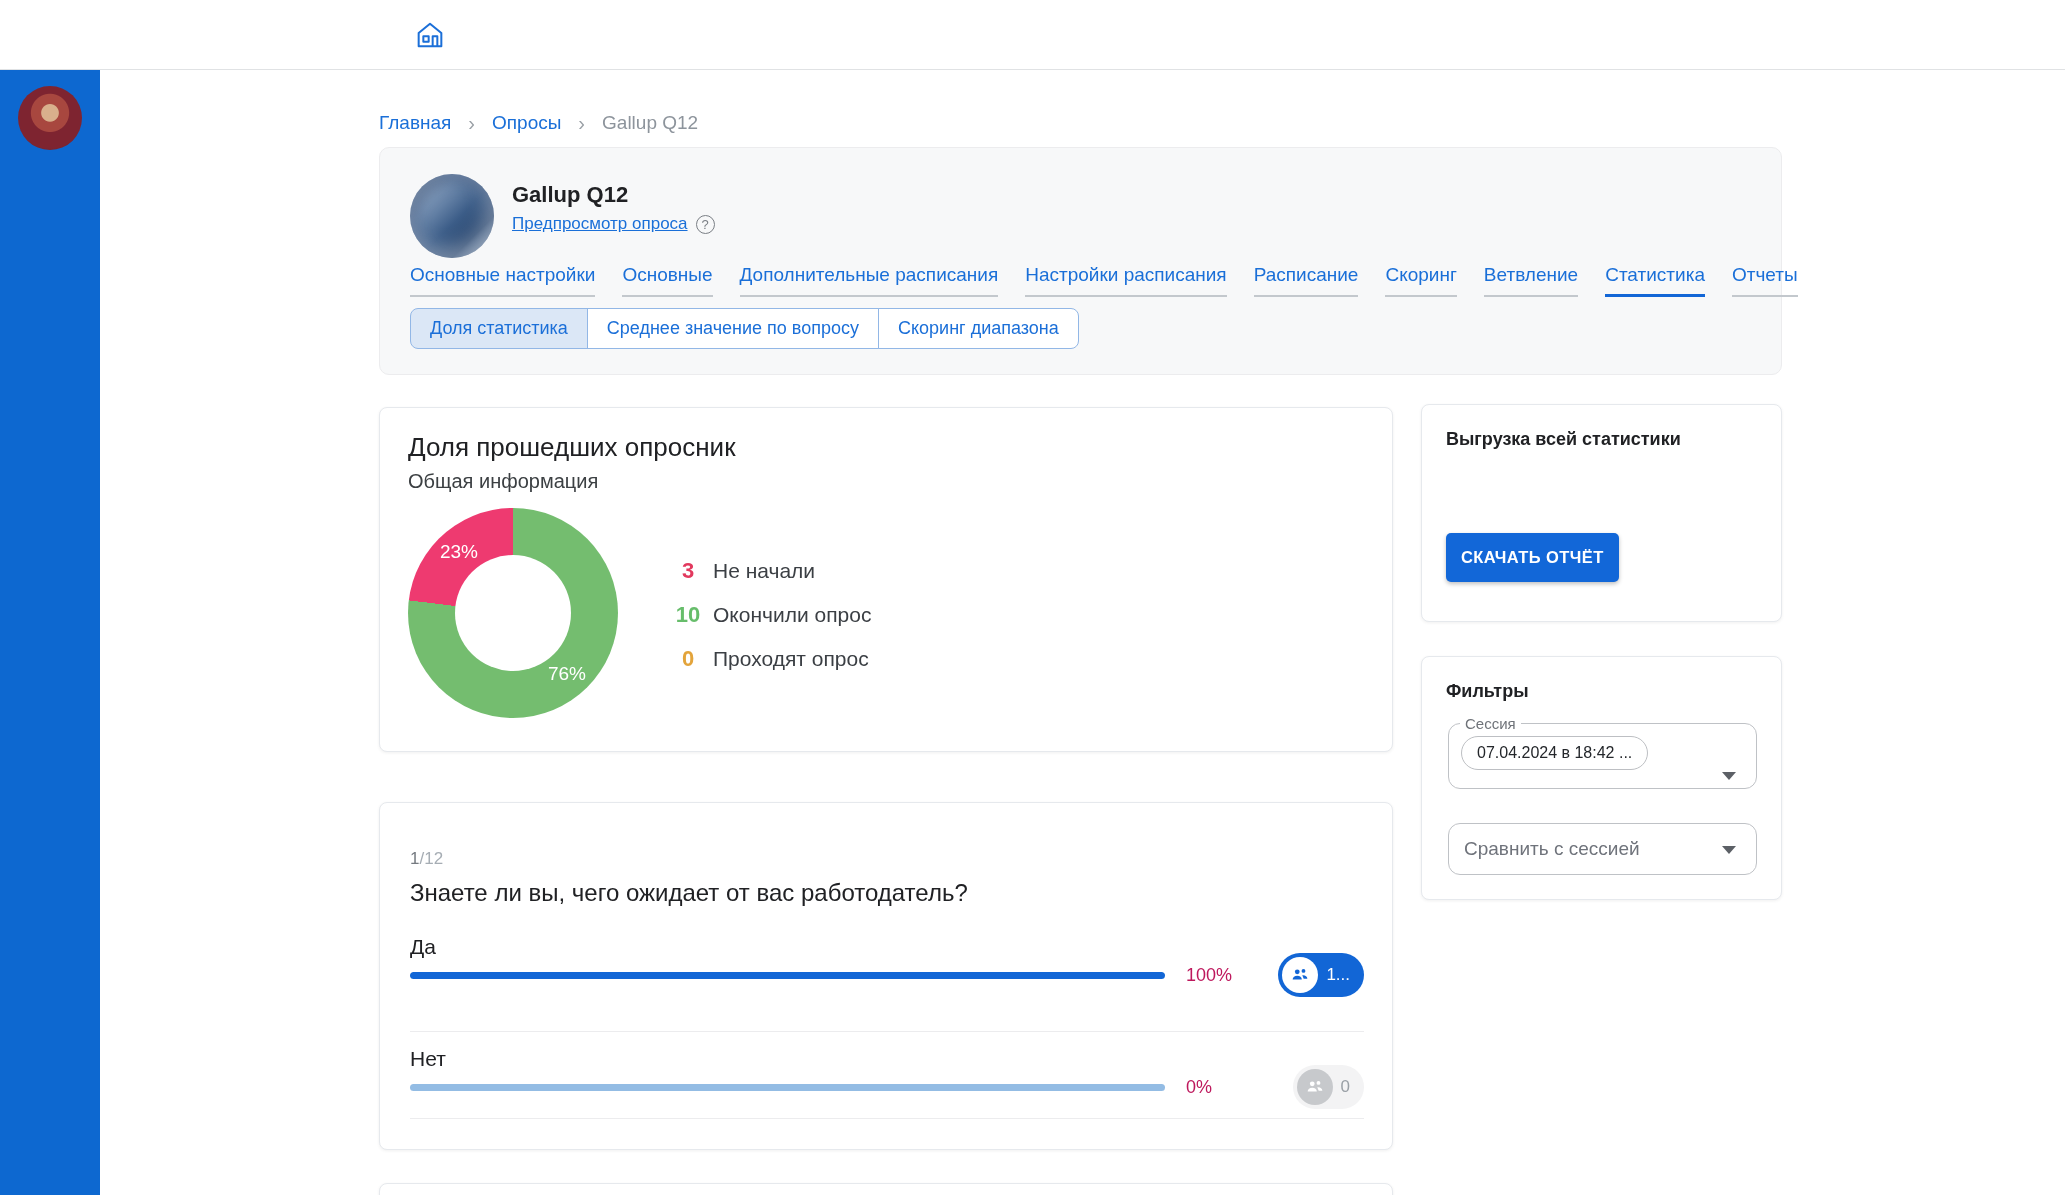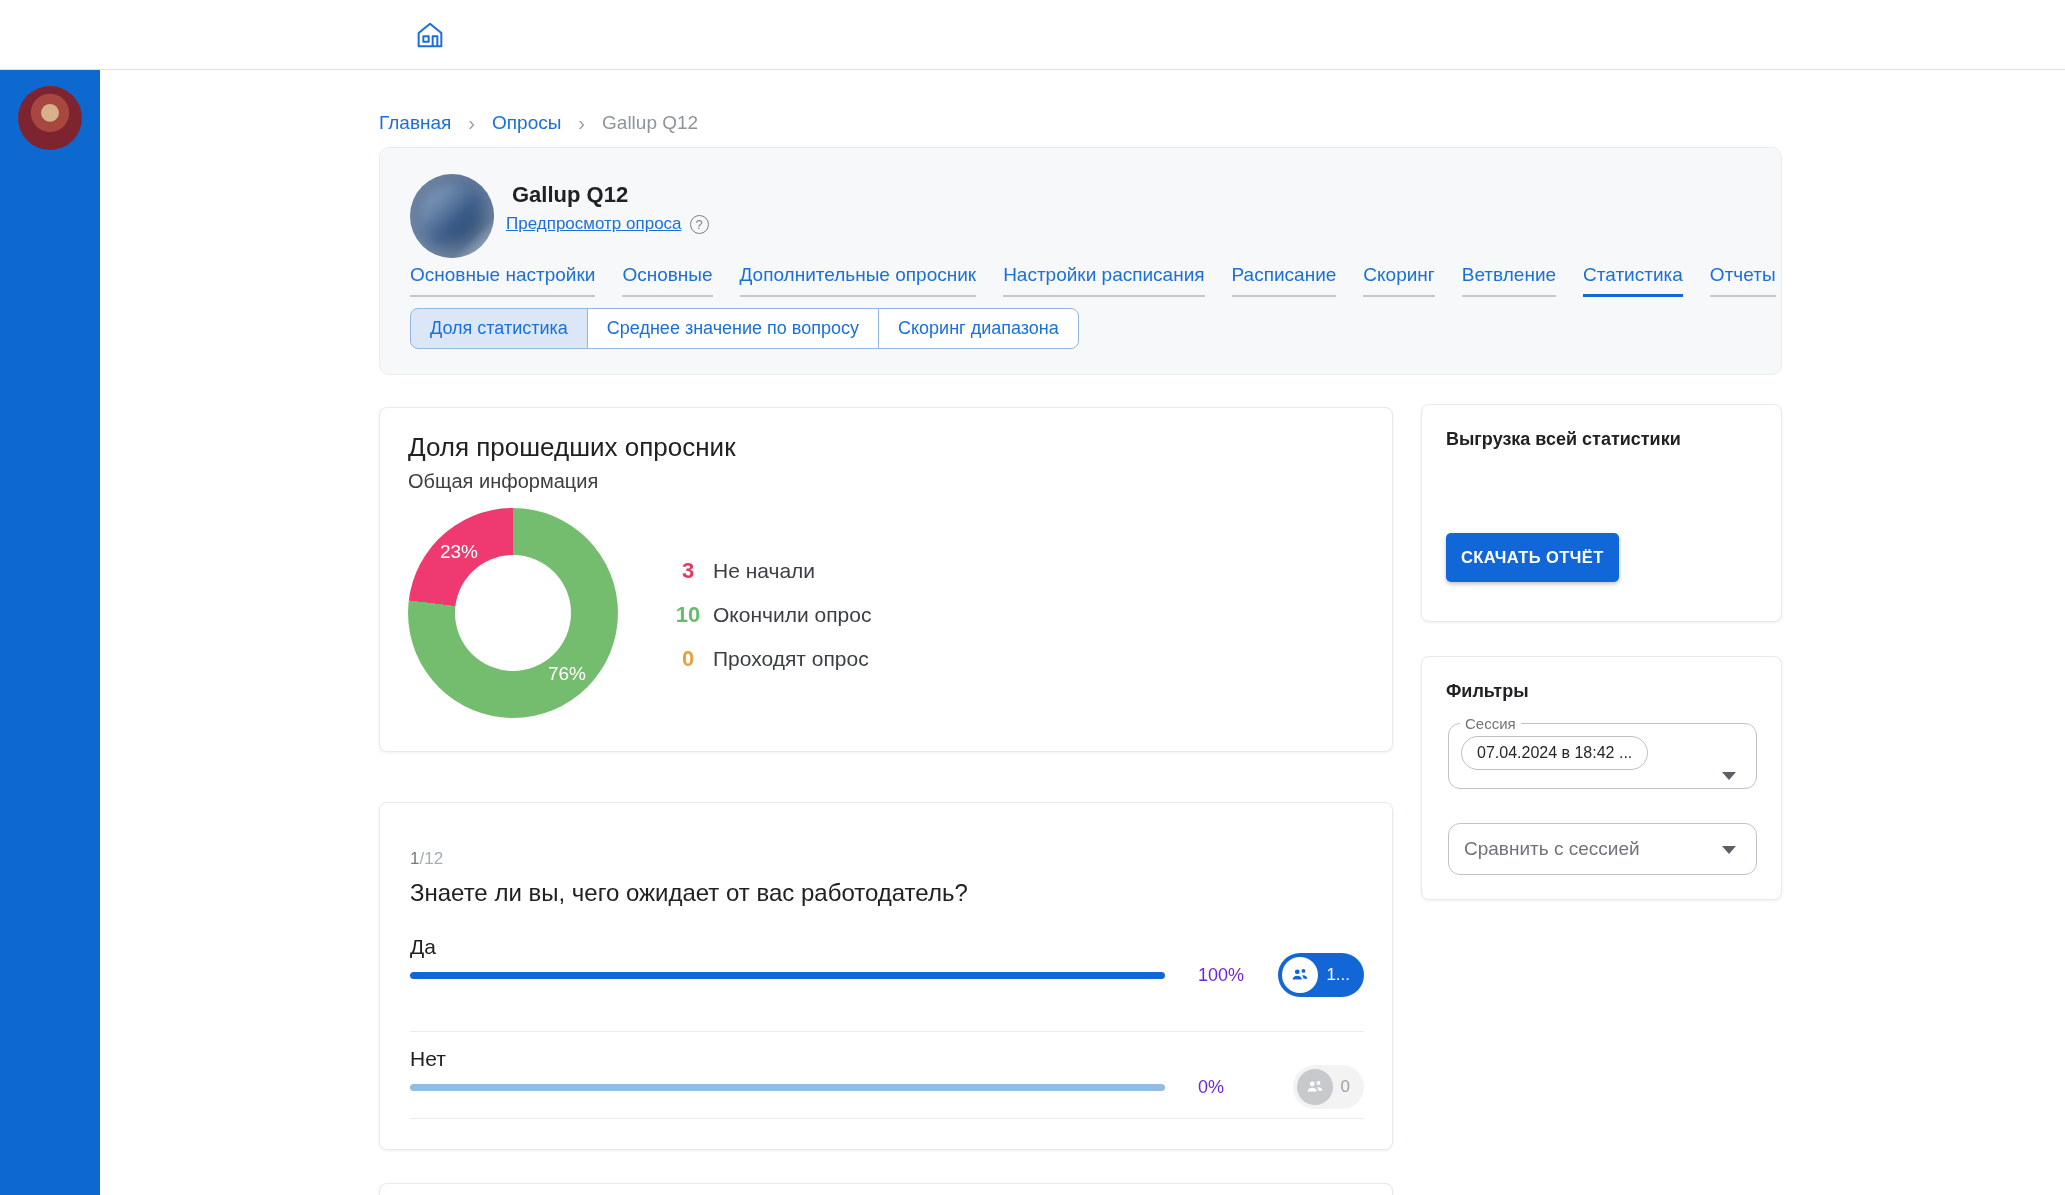--- a/index.html
+++ b/index.html
@@ -26,21 +26,21 @@
   .crumb-link { color:#1a6fd8; text-decoration:none; cursor:pointer; }
   .crumb-sep { color:#9aa0a6; font-size:20px; line-height:1; }
   .crumb-current { color:#8d949c; }
 
   
   .header-card { position:absolute; left:279px; top:77px; width:1403px; height:228px; background:#f7f8f9; border:1px solid #ececee; border-radius:10px; }
   .survey-logo { position:absolute; left:30px; top:26px; width:84px; height:84px; border-radius:50%;
     background: linear-gradient(135deg,#aebfd2 0%,#7691b3 30%,#3c5d88 55%,#27456e 75%,#8ba3bf 100%);
     box-shadow: inset -8px -10px 18px rgba(255,255,255,.35), inset 6px 8px 14px rgba(20,40,80,.35); }
   .survey-title { position:absolute; left:132px; top:34px; font-size:22px; font-weight:bold; color:#202124; }
-  .preview-row { position:absolute; left:126px; top:66px; display:flex; align-items:center; gap:8px; }
+  .preview-row { position:absolute; left:132px; top:66px; display:flex; align-items:center; gap:8px; }
   .preview-link { font-size:17px; color:#1a6fd8; text-decoration:underline; cursor:pointer; }
   .help-icon { width:19px; height:19px; border:1.5px solid #7a7f85; border-radius:50%; color:#7a7f85; font-size:13px; line-height:17px; text-align:center; display:inline-block; }
   .tabs { position:absolute; left:30px; top:116px; display:flex; gap:27px; }
   .tab { font-size:19px; color:#1a6fd8; padding-bottom:9px; border-bottom:2px solid #c3c8cd; cursor:pointer; white-space:nowrap; }
   .tab.active { border-bottom:3px solid #1266d6; padding-bottom:8px; }
   .subtabs { position:absolute; left:30px; top:160px; display:flex; }
   .seg-btn { font-size:18px; color:#1b6fd8; background:#fff; border:1px solid #92b7e6; padding:9px 19px; margin-left:-1px; cursor:pointer; white-space:nowrap; }
   .seg-btn:first-child { border-radius:8px 0 0 8px; margin-left:0; }
   .seg-btn:last-child { border-radius:0 8px 8px 0; }
   .seg-btn.active { background:#dbe7f6; }
@@ -65,21 +65,21 @@
 
   
   .question-card { left:279px; top:732px; width:1014px; height:348px; }
   .q-index { position:absolute; left:30px; top:46px; font-size:17px; }
   .q-num { color:#757a80; } .q-total { color:#a6adb4; }
   .q-title { position:absolute; left:30px; top:76px; font-size:24px; color:#202124; }
   .answer-label { position:absolute; left:30px; font-size:21px; color:#202124; }
   .answer-row { position:absolute; left:30px; width:954px; height:44px; display:flex; align-items:center; }
   .bar-track { width:755px; height:7px; border-radius:4px; background:#93bce4; position:relative; overflow:hidden; }
   .bar-fill { position:absolute; left:0; top:0; height:7px; border-radius:4px; background:#1266d6; }
-  .bar-pct { font-size:18px; color:#6d28d9; margin-left:33px; width:60px; }
+  .bar-pct { font-size:18px; color:#be185d; margin-left:21px; width:60px; }
   .chip { margin-left:auto; height:44px; border-radius:22px; display:flex; align-items:center; padding:4px 14px 4px 4px; }
   .chip.blue { background:#1266d6; color:#fff; }
   .chip.gray { background:#f3f3f4; color:#9aa0a6; }
   .chip-icon { width:36px; height:36px; border-radius:50%; display:flex; align-items:center; justify-content:center; }
   .chip.blue .chip-icon { background:#fff; color:#1266d6; }
   .chip.gray .chip-icon { background:#c7c9cc; color:#fff; }
   .chip-count { font-size:17px; margin-left:8px; }
   .divider { position:absolute; left:30px; width:954px; border-top:1px solid #ececee; }
 
   
@@ -138,21 +138,21 @@
   <div class="header-card">
     <div class="survey-logo"></div>
     <div class="survey-title">Gallup Q12</div>
     <div class="preview-row">
       <span class="preview-link">Предпросмотр опроса</span>
       <span class="help-icon">?</span>
     </div>
     <div class="tabs">
       <span class="tab">Основные настройки</span>
       <span class="tab">Основные</span>
-      <span class="tab">Дополнительные опросник</span>
+      <span class="tab">Дополнительные расписания</span>
       <span class="tab">Настройки расписания</span>
       <span class="tab">Расписание</span>
       <span class="tab">Скоринг</span>
       <span class="tab">Ветвление</span>
       <span class="tab active">Статистика</span>
       <span class="tab">Отчеты</span>
     </div>
     <div class="subtabs">
       <span class="seg-btn active">Доля статистика</span>
       <span class="seg-btn">Среднее значение по вопросу</span>

